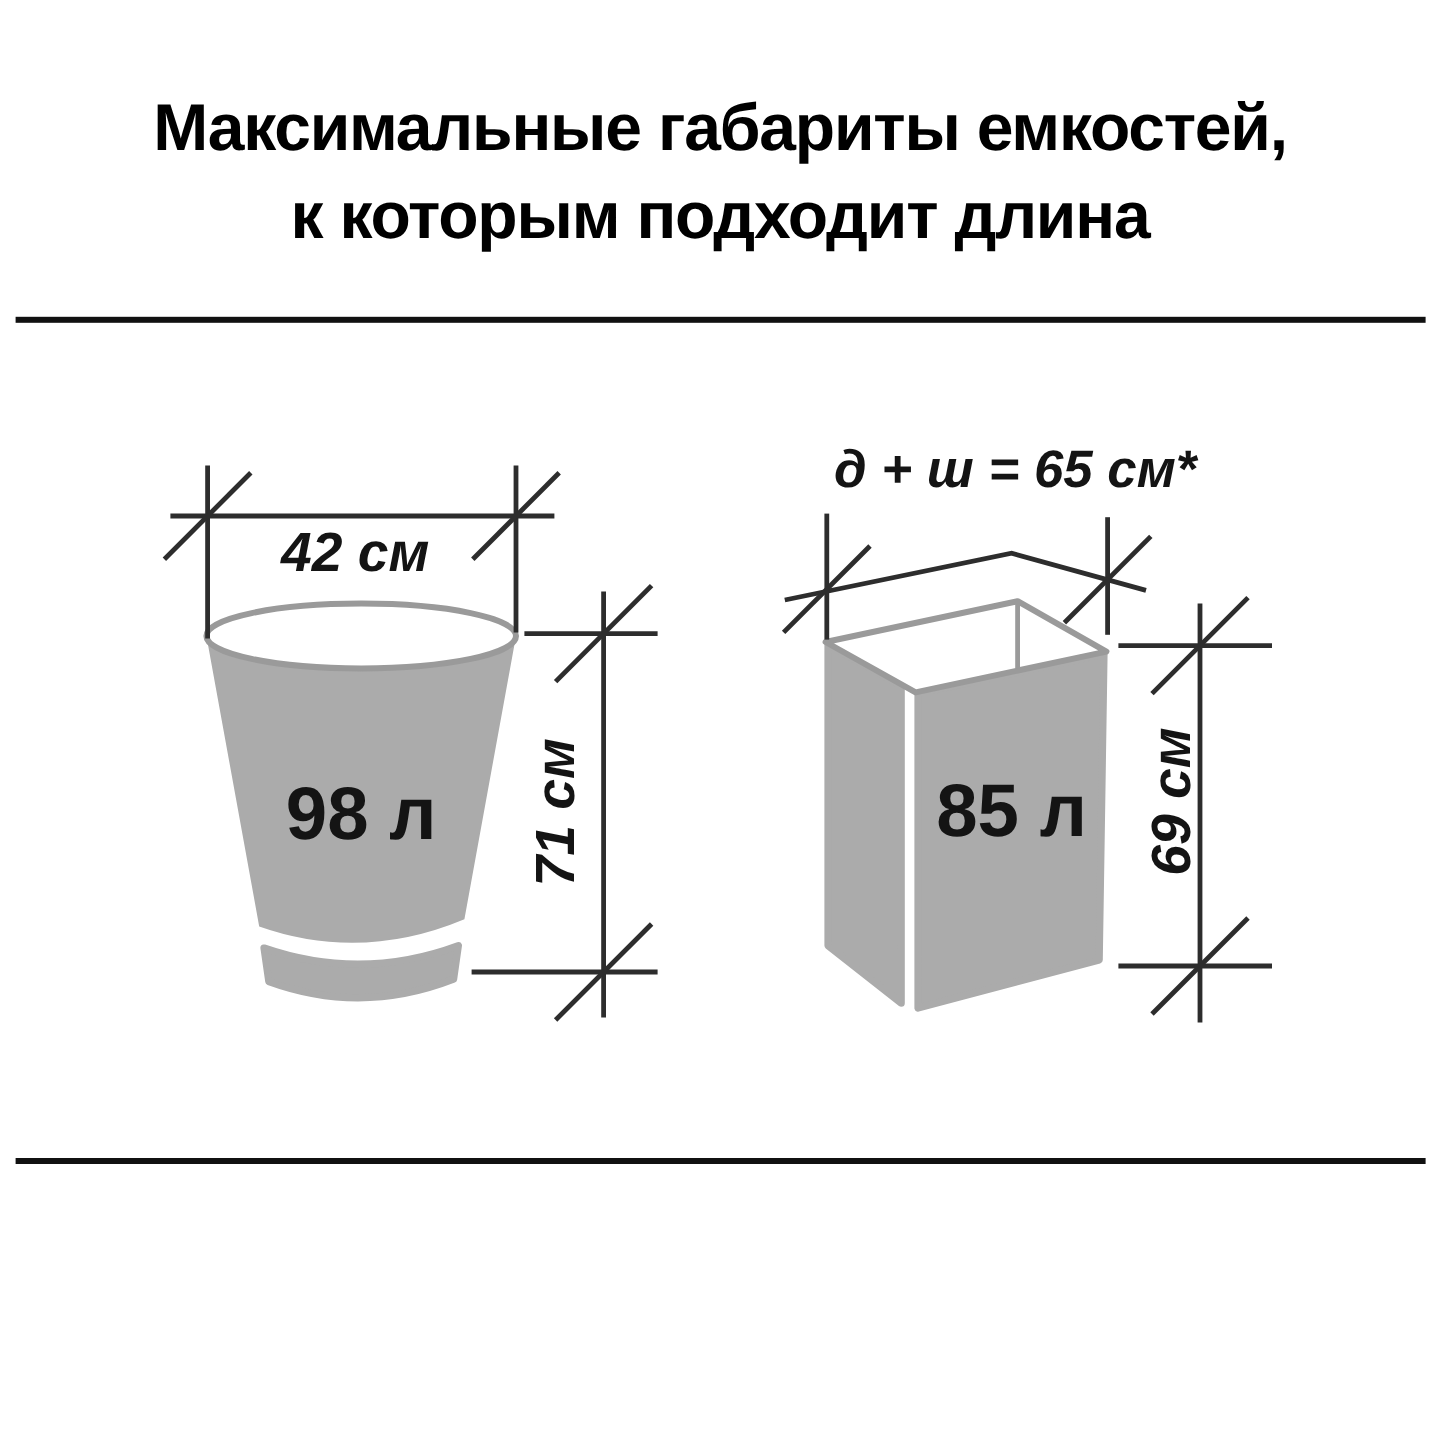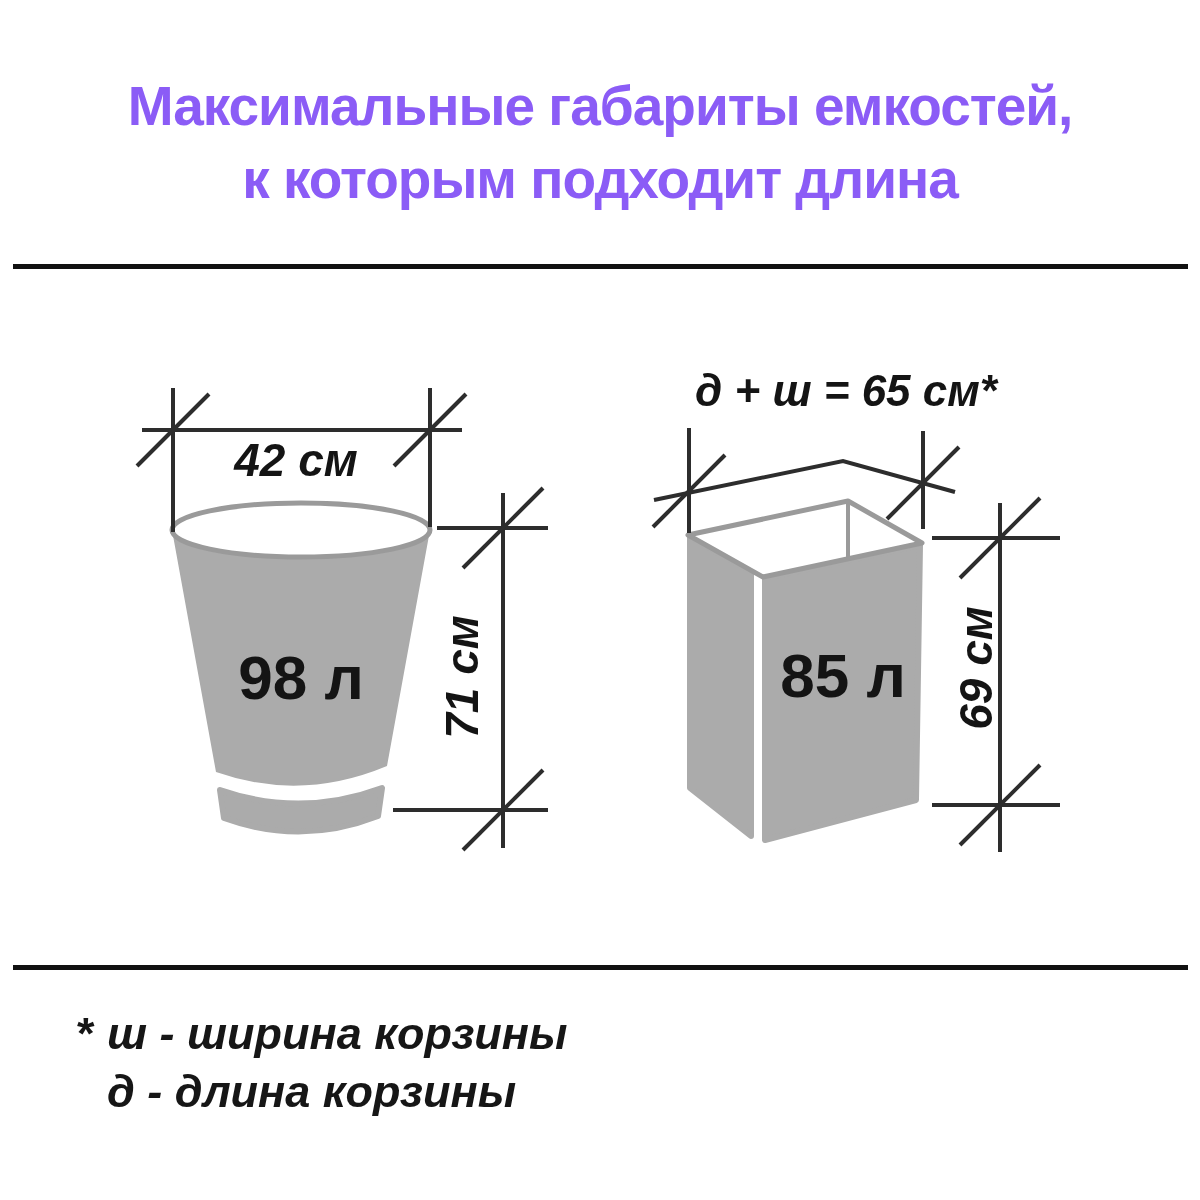--- a/index.html
+++ b/index.html
@@ -3,21 +3,21 @@
 <meta charset="utf-8">
 <style>
   html,body{margin:0;padding:0;}
   body{
     width:1200px;height:1200px;background:#ffffff;position:relative;
     font-family:"Liberation Sans",sans-serif;overflow:hidden;
   }
   .canvas{position:absolute;inset:0;width:1200px;height:1200px;}
   .title{
     position:absolute;top:70px;left:0;width:1200px;text-align:center;
-    font-weight:700;font-size:55px;line-height:73px;letter-spacing:-1px;color:#8b5cf6;
+    font-weight:700;font-size:55px;line-height:73px;letter-spacing:-1px;color:#000000;
   }
   .divider{position:absolute;left:13px;width:1175px;height:5px;background:#111111;}
   .divider-top{top:264px;}
   .divider-bottom{top:965px;}
   .drawing{position:absolute;left:0;top:0;width:1200px;height:1200px;}
   .gray-fill{fill:#ababab;}
   .soft{stroke:#ababab;stroke-width:6;stroke-linejoin:round;}
   .rim{fill:#ffffff;stroke:#9a9a9a;stroke-width:5;stroke-linejoin:round;}
   .rim-edge{stroke:#9a9a9a;stroke-width:4;fill:none;}
   .dim-line{stroke:#2d2d2d;stroke-width:4;fill:none;stroke-linecap:butt;}
@@ -100,20 +100,14 @@
         <line class="dim-line" x1="1000" y1="503" x2="1000" y2="852"></line>
         <line class="dim-line" x1="932" y1="538" x2="1060" y2="538"></line>
         <line class="dim-line" x1="932" y1="805" x2="1060" y2="805"></line>
         <line class="dim-line" x1="960" y1="578" x2="1040" y2="498"></line>
         <line class="dim-line" x1="960" y1="845" x2="1040" y2="765"></line>
       </g>
       <text class="dim-label" transform="translate(992 668) rotate(-90)" x="0" y="0" text-anchor="middle">69 см</text>
     </g>
   </svg>
 
-  <div class="footnote">
-    <div>
-      <span class="fn-marker">*</span><span>ш - ширина корзины</span>
-    </div>
-    <div class="fn-line2">д - длина корзины</div>
-  </div>
 
 </div>
 
 </body></html>

